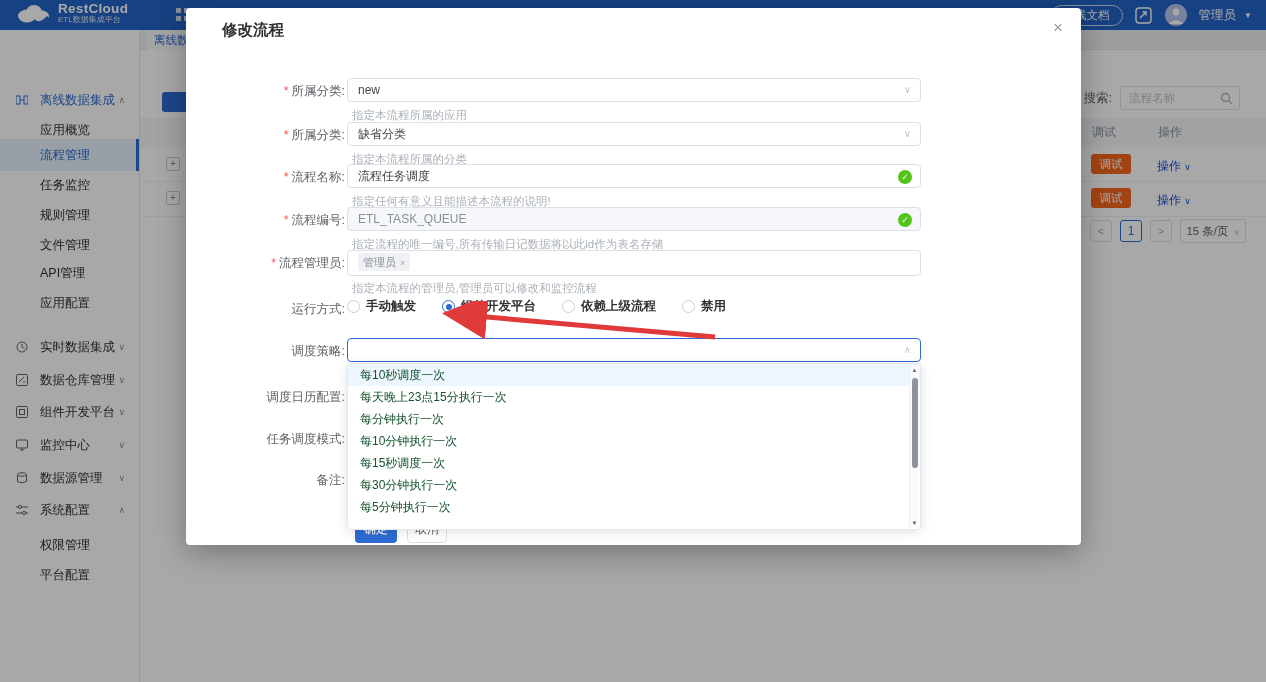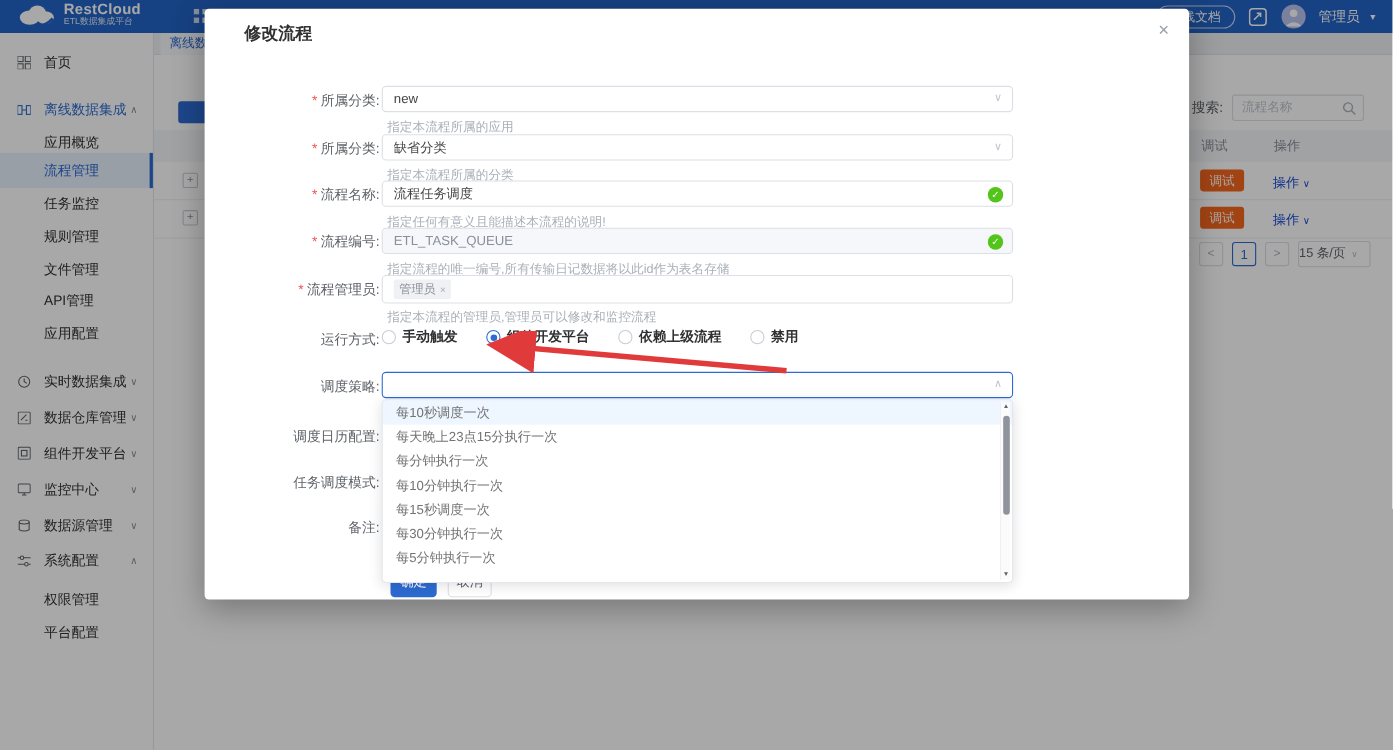--- a/index.html
+++ b/index.html
@@ -50,21 +50,21 @@
   .th { position:absolute; top:0; line-height:29px; font-size:12px; color:#8a8f99; }
   .rowline { position:absolute; left:0; width:1126px; border-bottom:1px solid #eef1f5; }
   .expander { position:absolute; left:26px; width:14px; height:14px; border:1px solid #c9ccd4; border-radius:2px; background:#fff; color:#8a8f99; font-size:10px; line-height:12px; text-align:center; }
   .debug-btn { position:absolute; left:951px; width:40px; height:20px; background:#f5671d; color:#fff; border:none; border-radius:3px; font-size:11.5px; }
   .act-link { position:absolute; left:1017px; font-size:12px; color:#1d4ed8; }
   .act-link .cr { font-size:9px; }
   .pager { position:absolute; right:20px; top:169px; display:flex; align-items:center; gap:8px; }
   .pg-suffix { font-size:12px; color:#606266; }
   .pg-btn { width:22px; height:22px; border:1px solid #dcdfe6; border-radius:3px; background:#fff; color:#a6abb5; font-size:11px; line-height:20px; text-align:center; }
   .pg-cur { width:22px; height:22px; border:1px solid #2d6bd2; border-radius:3px; background:#fff; color:#2d6bd2; font-size:12px; line-height:20px; text-align:center; }
-  .pg-size { width:66px; height:24px; border:1px solid #dcdfe6; border-radius:3px; background:#fff; color:#606266; font-size:11.5px; line-height:22px; text-align:left; position:relative; }
+  .pg-size { width:66px; height:24px; border:1px solid #dcdfe6; border-radius:3px; background:#fff; color:#606266; font-size:11.5px; line-height:22px; text-align:center; position:relative; }
   .pg-size .cr { font-size:8px; color:#b4b9c2; margin-left:2px; }
 
   
   #overlay { position:absolute; inset:0; background:rgba(0,0,0,.34); z-index:10; }
 
   
   #modal { position:absolute; left:186px; top:8px; width:895px; height:537px; background:#fff; border-radius:4px; box-shadow:0 8px 30px rgba(0,0,0,.3); z-index:20; }
   .m-title { position:absolute; left:36px; top:12px; font-size:15.5px; font-weight:bold; color:#303133; }
   .m-close { position:absolute; right:18px; top:10px; font-size:17px; color:#9aa0a8; cursor:pointer; }
   .m-lbl { position:absolute; left:0; width:159px; text-align:right; font-size:12.5px; color:#5f6368; white-space:nowrap; }
@@ -79,21 +79,21 @@
 
   .radio-row { position:absolute; left:161px; display:flex; align-items:center; gap:26px; }
   .radio-item { display:flex; align-items:center; gap:6px; font-size:12.5px; color:#303133; font-weight:bold; }
   .radio { width:13px; height:13px; border:1px solid #c9ccd4; border-radius:50%; background:#fff; position:relative; }
   .radio.on { border-color:#2d6bd2; }
   .radio.on .dot { position:absolute; left:2.5px; top:2.5px; width:6px; height:6px; border-radius:50%; background:#2d6bd2; }
 
   .sched-field { border-color:#2d6bd2; }
 
   .dd-panel { position:absolute; left:161px; top:355px; width:574px; height:167px; background:#fff; border:1px solid #e4e7ed; border-radius:4px; box-shadow:0 2px 12px rgba(0,0,0,.12); overflow:hidden; z-index:5; }
-  .dd-opt { height:22px; line-height:22px; padding-left:12px; font-size:12px; color:#737373; white-space:nowrap; }
+  .dd-opt { height:22px; line-height:22px; padding-left:12px; font-size:12px; color:#14532d; white-space:nowrap; }
   .dd-opt.sel { background:#eef6ff; }
   .dd-scroll { position:absolute; right:2px; top:2px; width:9px; height:161px; background:#fbfbfc; border-left:1px solid #f0f0f0; }
   .dd-scroll .up { position:absolute; top:1px; left:0; width:9px; text-align:center; font-size:6px; color:#5f6368; }
   .dd-scroll .dn { position:absolute; bottom:1px; left:0; width:9px; text-align:center; font-size:6px; color:#5f6368; }
   .dd-thumb { position:absolute; left:1.5px; top:12px; width:6px; height:90px; border-radius:3px; background:#8f939b; }
 
   .m-ok { position:absolute; left:169px; top:508px; width:42px; height:27px; background:#2d6bd2; color:#fff; border:none; border-radius:4px; font-size:12px; }
   .m-cancel { position:absolute; left:221px; top:508px; width:40px; height:27px; background:#fff; color:#5f6368; border:1px solid #dcdfe6; border-radius:4px; font-size:12px; }
 
   .red-arrow { position:absolute; left:240px; top:293px; z-index:6; }
@@ -139,29 +139,20 @@
       <span class="uname">管理员</span>
       <span class="ucaret">▼</span>
     </div>
   </div>
 
   <div class="tabbar">
     <span class="tab-act">离线数据集成</span>
   </div>
 
   <div class="sidebar">
-    <div class="si" style="top:11px">
-      <svg class="ico" viewBox="0 0 12 12">
-          <rect x="0" y="0" width="5" height="5" fill="none" stroke="#5f6368"></rect>
-          <rect x="7" y="0" width="5" height="5" fill="none" stroke="#5f6368"></rect>
-          <rect x="0" y="7" width="5" height="5" fill="none" stroke="#5f6368"></rect>
-          <rect x="7" y="7" width="5" height="5" fill="none" stroke="#5f6368"></rect>
-        </svg>
-      <span class="lb">首页</span>
-    </div>
     <div class="si blue" style="top:54px">
       <svg class="ico" viewBox="0 0 12 12">
           <rect x="0" y="2" width="4" height="8" fill="none" stroke="#2d6bd2"></rect>
           <rect x="8" y="2" width="4" height="8" fill="none" stroke="#2d6bd2"></rect>
           <path d="M4 6 H8" stroke="#2d6bd2"></path>
         </svg>
       <span class="lb">离线数据集成</span>
       <span class="cr">∧</span>
     </div>
     <div class="si active" style="top:109px">

